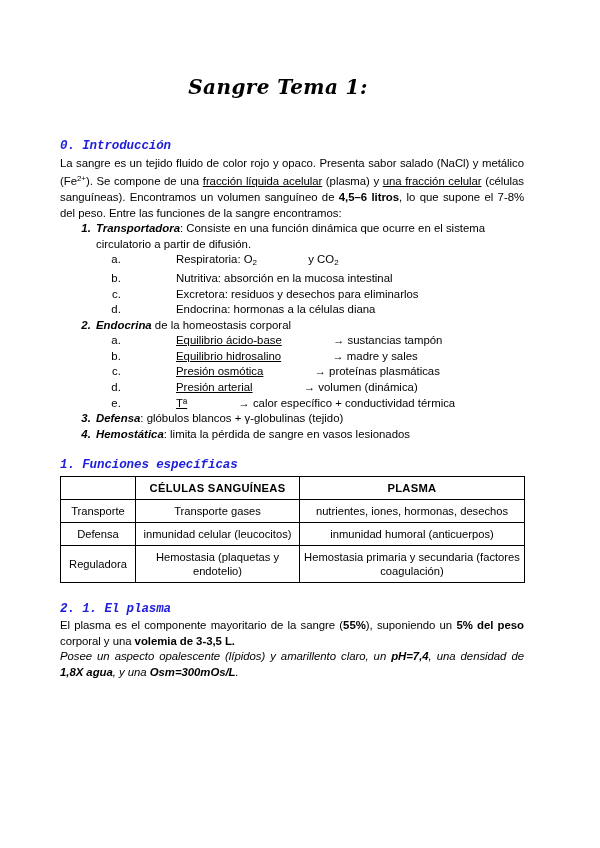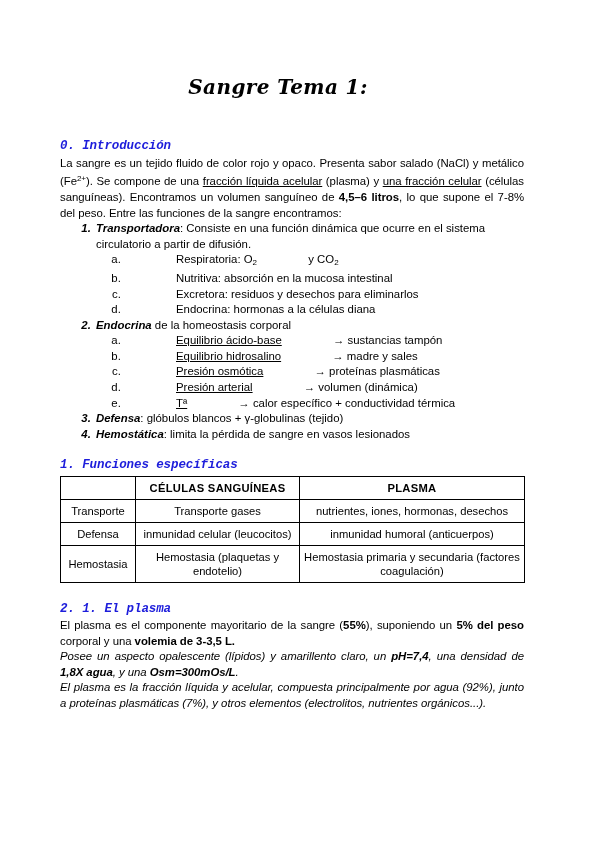--- a/index.html
+++ b/index.html
@@ -181,32 +181,31 @@
           <td class="rowhead">Transporte</td>
           <td>Transporte gases</td>
           <td>nutrientes, iones, hormonas, desechos</td>
         </tr>
         <tr>
           <td class="rowhead">Defensa</td>
           <td>inmunidad celular (leucocitos)</td>
           <td>inmunidad humoral (anticuerpos)</td>
         </tr>
         <tr>
-          <td class="rowhead">Hemostasia</td>
+          <td class="rowhead">Reguladora</td>
           <td>Hemostasia (plaquetas y endotelio)</td>
           <td>Hemostasia primaria y secundaria (factores coagulación)</td>
         </tr>
       </tbody>
     </table>
 
 
     <h3 class="h-blue h-sec21">2. 1. El plasma</h3>
 
     <div class="para-block">
       <p class="body"><span>El plasma es el componente mayoritario de la sangre (</span><span class="b">55%</span><span>), suponiendo un </span><span class="b">5% del peso</span><span> corporal y una </span><span class="b">volemia de 3-3,5 L.</span></p>
 
       <p class="body"><span>Posee un aspecto opalescente (lípidos) y amarillento claro, un </span><span class="b">pH=7,4</span><span>, una densidad de </span><span class="b">1,8X agua</span><span>, y una </span><span class="b">Osm=300mOs/L</span><span>.</span></p>
 
-      <p class="body"><span>El plasma es la fracción líquida y acelular, compuesta principalmente por agua (92%), junto a proteínas plasmáticas (7%),  y otros elementos (electrolitos, nutrientes orgánicos...).</span></p>
     </div>
 
   </div>
 </div>
 
 </body></html>

